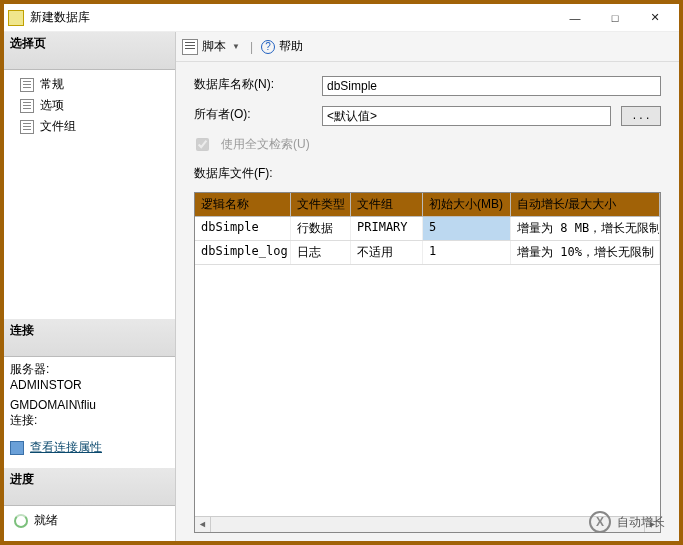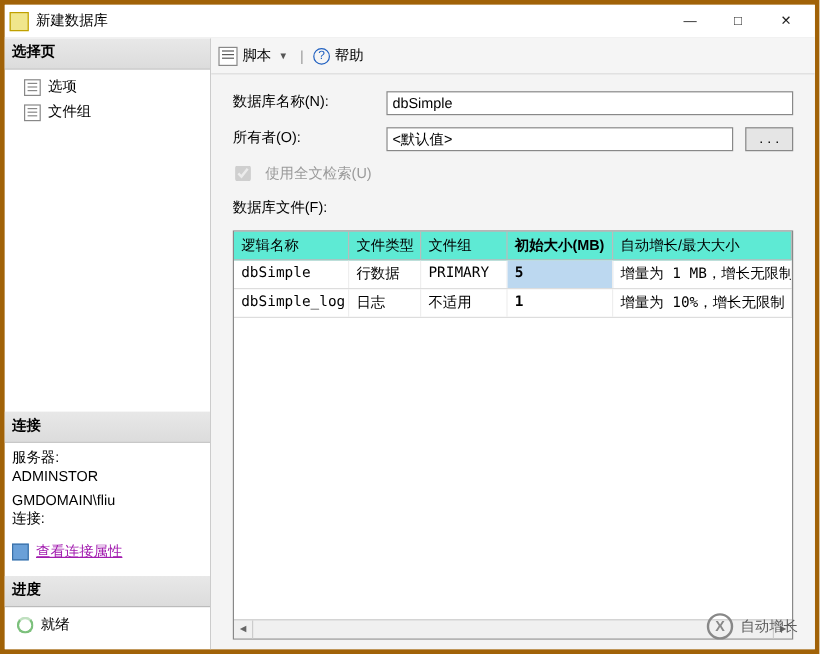--- a/index.html
+++ b/index.html
@@ -5,52 +5,52 @@
 * { box-sizing: border-box; margin: 0; padding: 0; font-family: "Microsoft YaHei", "SimSun", sans-serif; font-size: 12px; }
 html, body { width: 683px; height: 545px; overflow: hidden; background: #fff; }
 .window { width: 100%; height: 100%; display: flex; flex-direction: column; border: 4px solid #a16207; }
 .titlebar { height: 28px; background: #fff; display: flex; align-items: center; padding: 0 4px; border-bottom: 1px solid #eee; }
 .titlebar .icon { width: 16px; height: 16px; background: #f0e68c; border: 1px solid #c0a000; margin-right: 6px; }
 .titlebar .title { flex: 1; }
 .titlebar .sys { display: flex; }
 .titlebar .sys span { width: 40px; height: 24px; display: inline-flex; align-items: center; justify-content: center; font-family: "Segoe UI Symbol", sans-serif; font-size: 11px; color: #222; }
 .body { flex: 1; display: flex; min-height: 0; }
 .sidebar { width: 172px; background: #fff; display: flex; flex-direction: column; border-right: 1px solid #ccc; }
-.side-header { height: 26px; background: linear-gradient(#e8e8e8,#dcdcdc); border-bottom: 1px solid #bbb; padding: 3px 6px; font-weight: bold; }
+.side-header { height: 38px; background: linear-gradient(#e8e8e8,#dcdcdc); border-bottom: 1px solid #bbb; padding: 3px 6px; font-weight: bold; }
 .side-section { padding: 4px 6px 10px 6px; }
 .side-item { display: flex; align-items: center; padding: 2px 2px 2px 10px; gap: 6px; }
 .side-item .ic { width: 14px; height: 14px; display: inline-block; }
 .ic-page { background: #fff; border: 1px solid #888; position: relative; }
 .ic-page:after { content:""; position:absolute; top:2px; left:2px; right:2px; height:1px; background:#888; box-shadow:0 3px 0 #888,0 6px 0 #888;}
 .ic-srv { background:#6aa0d8;border:1px solid #3a70a8;}
-.side-link { color: #a21caf; text-decoration: underline; cursor: pointer; }
+.side-link { color: #0c4a6e; text-decoration: underline; cursor: pointer; }
 .side-spacer { flex: 1; }
 .side-footer { }
 .main { flex: 1; display: flex; flex-direction: column; background: #f4f4f4; min-width: 0; }
 .toolbar { height: 30px; background: #f5f5f5; border-bottom: 1px solid #ddd; display: flex; align-items: center; padding: 0 6px; gap: 4px; }
 .toolbar .ic-script { width:16px; height:16px; display:inline-block; background:#fff;border:1px solid #888; position:relative;}
 .toolbar .ic-script:after{content:"";position:absolute;top:2px;left:2px;right:2px;height:1px;background:#5a5a5a;box-shadow:0 3px 0 #5a5a5a,0 6px 0 #5a5a5a;}
 .toolbar .dd { color:#555;font-size:8px;padding:0 2px;}
 .toolbar .sep { color:#999; padding:0 4px;}
 .toolbar .ic-help{width:14px;height:14px;display:inline-block;border:1px solid #2060c0;border-radius:50%;color:#2060c0;font-size:10px;line-height:12px;text-align:center;}
 .content { flex: 1; padding: 14px 18px 8px 18px; display: flex; flex-direction: column; gap: 10px; min-height: 0; }
 .form-row { display: flex; align-items: flex-start; gap: 10px; }
 .form-row label { width: 118px; }
 .form-row input[type=text] { flex: 1; height: 20px; border: 1px solid #888; padding: 1px 4px; background: #fff; font-family: inherit; font-size: 12px; }
 .form-row .btn-browse { width: 40px; height: 20px; background: #e5e5e5; border: 1px solid #888; text-align: center; line-height: 16px; }
 .chk-row { display: flex; align-items: center; gap: 12px; color: #9a9a9a; padding-left: 2px; }
 .chk-row input[type=checkbox]{accent-color:#7f7f7f;}
 .files-label { padding-top: 2px; }
 .grid { flex: 1; border: 1px solid #888; background: #fff; display: flex; flex-direction: column; overflow: hidden; }
-.grid-head { display: flex; background: #5eead4; border-bottom: 1px solid #bbb; }
+.grid-head { display: flex; background: #a16207; border-bottom: 1px solid #bbb; }
 .grid-head .cell { border-right: 1px solid #bbb; padding: 3px 6px; overflow: hidden; white-space: nowrap; }
 .grid-body { flex: 1; overflow: auto; }
 .grid-row { display: flex; border-bottom: 1px solid #ddd; }
 .grid-row .cell { border-right: 1px solid #eee; padding: 3px 6px; font-family: "SimSun", monospace; overflow: hidden; white-space: nowrap; }
-.col0{width:96px;} .col1{width:60px;} .col2{width:72px;} .col3{width:88px;font-weight:bold;} .col4{flex:1;}
+.col0{width:96px;} .col1{width:60px;} .col2{width:72px;} .col3{width:88px;} .col4{flex:1;}
 .cell.sel { background: #bcd8f0; }
 .hscroll { height: 16px; background: #f0f0f0; border-top: 1px solid #ccc; position: relative; }
 .hscroll .lar,.hscroll .rar{position:absolute;top:0;width:16px;height:16px;text-align:center;line-height:14px;color:#666;font-size:9px;}
 .hscroll .lar{left:0;border-right:1px solid #ccc;}
 .hscroll .rar{right:0;border-left:1px solid #ccc;}
 .watermark { position: absolute; right: 18px; bottom: 12px; display: flex; align-items: center; gap: 6px; color: #5a5a5a; }
 .watermark .logo { width: 22px; height: 22px; border: 2px solid #888; border-radius: 50%; display:inline-flex;align-items:center;justify-content:center;color:#888;font-weight:bold;}
 </style>
 </head>
 <body>
@@ -62,20 +62,24 @@
     <div class="sys">
       <span>—</span>
       <span>□</span>
       <span>✕</span>
     </div>
   </div>
   <div class="body">
     <div class="sidebar">
       <div class="side-header">选择页</div>
       <div class="side-section">
+        <div class="side-item">
+            <span class="ic ic-page"></span>
+            <span>常规</span>
+          </div>
         <div class="side-item">
             <span class="ic ic-page"></span>
             <span>选项</span>
           </div>
         <div class="side-item">
             <span class="ic ic-page"></span>
             <span>文件组</span>
           </div>
       </div>
       <div class="side-spacer"></div>
@@ -134,21 +138,21 @@
             <div class="cell col2">文件组</div>
             <div class="cell col3">初始大小(MB)</div>
             <div class="cell col4">自动增长/最大大小</div>
           </div>
           <div class="grid-body">
             <div class="grid-row">
               <div class="cell col0">dbSimple</div>
               <div class="cell col1">行数据</div>
               <div class="cell col2">PRIMARY</div>
               <div class="cell col3 sel">5</div>
-              <div class="cell col4">增量为 1 MB，增长无限制</div>
+              <div class="cell col4">增量为 8 MB，增长无限制</div>
             </div>
             <div class="grid-row">
               <div class="cell col0">dbSimple_log</div>
               <div class="cell col1">日志</div>
               <div class="cell col2">不适用</div>
               <div class="cell col3">1</div>
               <div class="cell col4">增量为 10%，增长无限制</div>
             </div>
           </div>
           <div class="hscroll">

